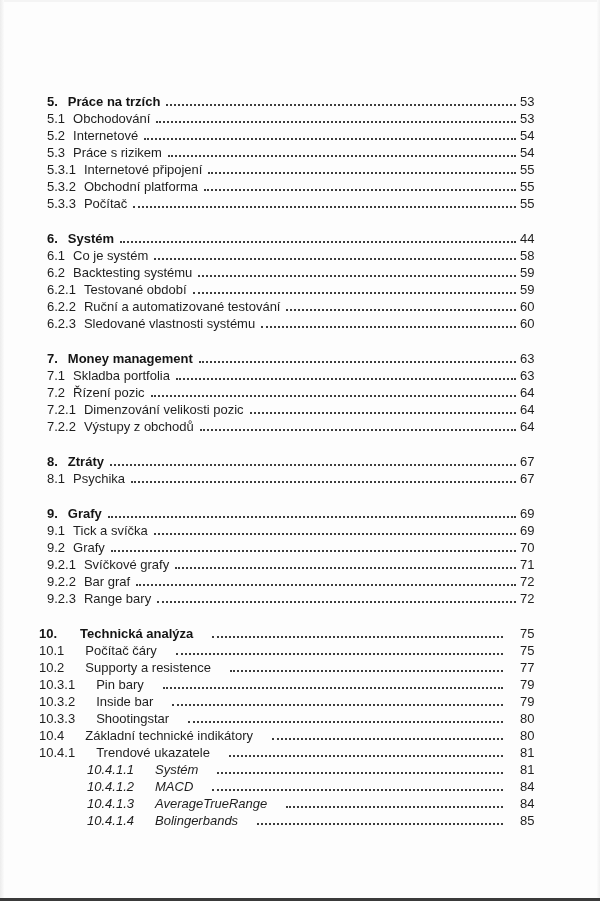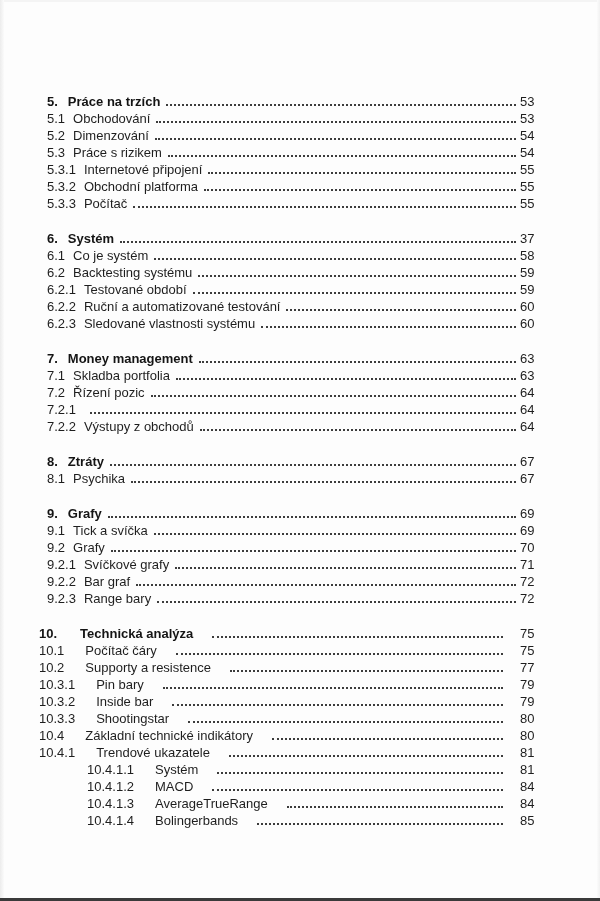--- a/index.html
+++ b/index.html
@@ -55,21 +55,21 @@
   }
   .toc-row .pagenum {
     width: 25px;
     text-align: left;
     flex: 0 0 auto;
   }
   .toc-row.style-bold .num,
   .toc-row.style-bold .title { font-weight: bold; color: #141414; }
   .toc-row.style-bold .num { margin-right: 10px; }
   .toc-row.style-italic .num,
-  .toc-row.style-italic .title { }
+  .toc-row.style-italic .title { font-style: italic; }
   .toc-row.indent-1 { padding-left: 48px; }
   .toc-row.chapter-10 { margin-left: -8px; gap: 13px; }
 </style>
 </head>
 <body>
 
 <div class="page">
   <div class="edge-top"></div>
   <div class="edge-left"></div>
   <div class="edge-right"></div>
@@ -82,21 +82,21 @@
     <span class="pagenum">53</span>
   </div>
         <div class="toc-row style-normal chapter-5">
     <span class="num">5.1</span>
     <span class="title">Obchodování</span>
     <span class="leader"></span>
     <span class="pagenum">53</span>
   </div>
         <div class="toc-row style-normal chapter-5">
     <span class="num">5.2</span>
-    <span class="title">Dimenzování</span>
+    <span class="title">Internetové</span>
     <span class="leader"></span>
     <span class="pagenum">54</span>
   </div>
         <div class="toc-row style-normal chapter-5">
     <span class="num">5.3</span>
     <span class="title">Práce s rizikem</span>
     <span class="leader"></span>
     <span class="pagenum">54</span>
   </div>
         <div class="toc-row style-normal chapter-5">
@@ -116,21 +116,21 @@
     <span class="title">Počítač</span>
     <span class="leader"></span>
     <span class="pagenum">55</span>
   </div>
       </div>
       <div class="toc-section">
         <div class="toc-row style-bold chapter-6">
     <span class="num">6.</span>
     <span class="title">Systém</span>
     <span class="leader"></span>
-    <span class="pagenum">37</span>
+    <span class="pagenum">44</span>
   </div>
         <div class="toc-row style-normal chapter-6">
     <span class="num">6.1</span>
     <span class="title">Co je systém</span>
     <span class="leader"></span>
     <span class="pagenum">58</span>
   </div>
         <div class="toc-row style-normal chapter-6">
     <span class="num">6.2</span>
     <span class="title">Backtesting systému</span>
@@ -170,20 +170,21 @@
     <span class="pagenum">63</span>
   </div>
         <div class="toc-row style-normal chapter-7">
     <span class="num">7.2</span>
     <span class="title">Řízení pozic</span>
     <span class="leader"></span>
     <span class="pagenum">64</span>
   </div>
         <div class="toc-row style-normal chapter-7">
     <span class="num">7.2.1</span>
+    <span class="title">Dimenzování velikosti pozic</span>
     <span class="leader"></span>
     <span class="pagenum">64</span>
   </div>
         <div class="toc-row style-normal chapter-7">
     <span class="num">7.2.2</span>
     <span class="title">Výstupy z obchodů</span>
     <span class="leader"></span>
     <span class="pagenum">64</span>
   </div>
       </div>

